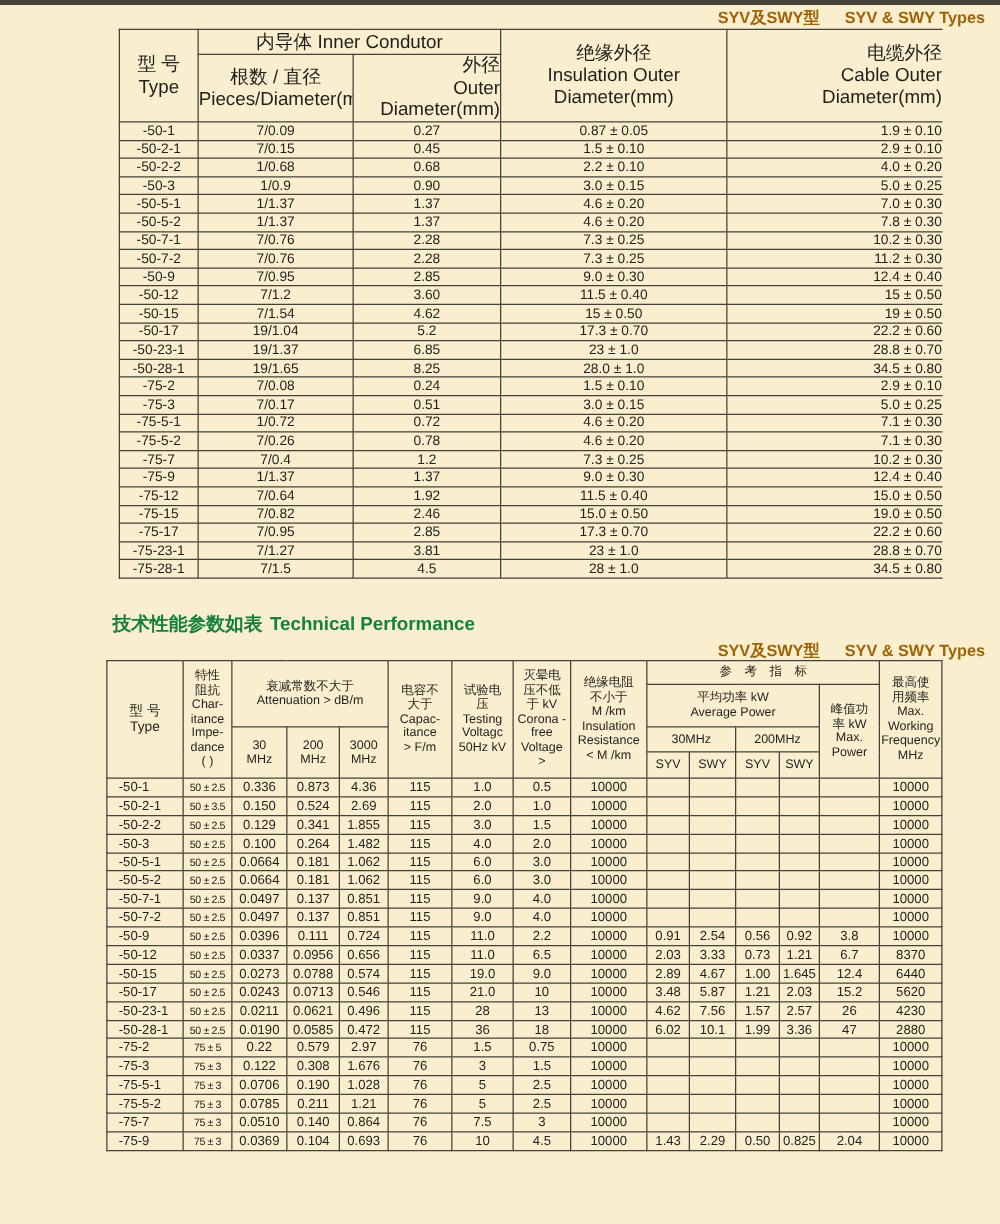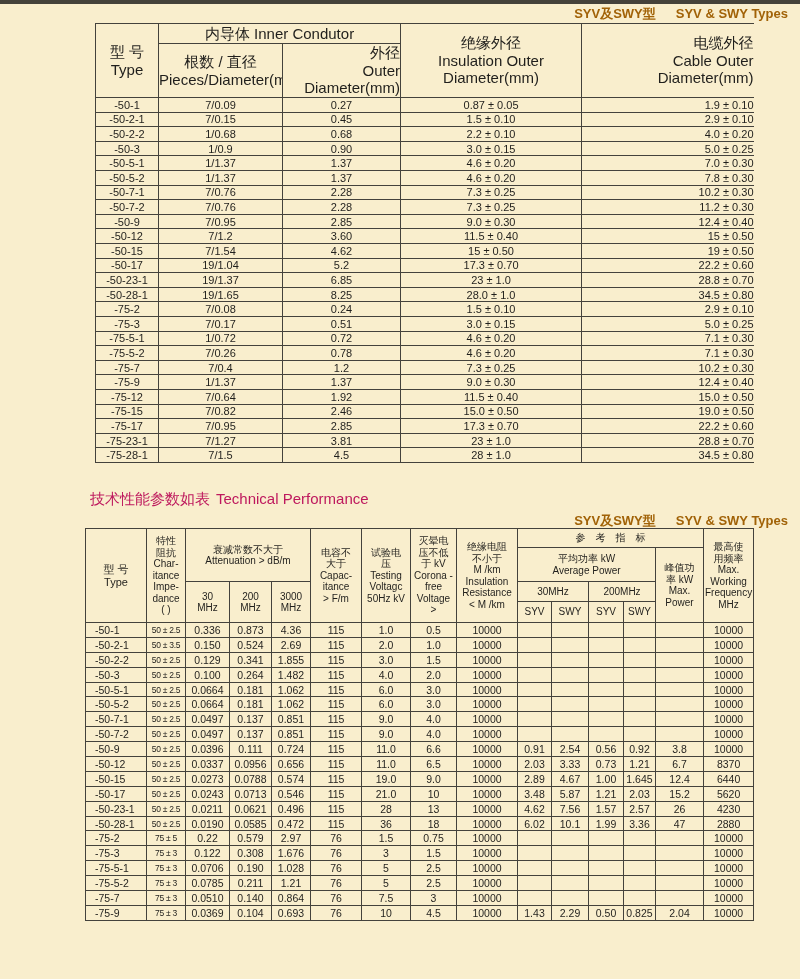--- a/index.html
+++ b/index.html
@@ -15,21 +15,21 @@
   .caption{
     position:absolute;right:12px;text-align:right;
     font-weight:bold;font-size:13px;color:#a16207;white-space:nowrap;
   }
   .caption .en{margin-left:20px;}
   #t1-caption{top:5px;}
   #t2-caption{top:512px;}
 
   #section-title{
     position:absolute;left:90px;top:490px;
-    font-weight:normal;font-size:15px;color:#be185d;white-space:nowrap;
+    font-weight:bold;font-size:15px;color:#15803d;white-space:nowrap;
   }
   #section-title .en{margin-left:6px;}
 
   table{
     border-collapse:collapse;table-layout:fixed;
     position:absolute;
   }
   th,td{
     border:1.5px solid #44423c;
     text-align:center;vertical-align:middle;
@@ -506,21 +506,21 @@
         <td>10000</td>
       </tr>
       <tr>
         <td>-50-9</td>
         <td>50 ± 2.5</td>
         <td>0.0396</td>
         <td>0.111</td>
         <td>0.724</td>
         <td>115</td>
         <td>11.0</td>
-        <td>6.6</td>
+        <td>2.2</td>
         <td>10000</td>
         <td>0.91</td>
         <td>2.54</td>
         <td>0.56</td>
         <td>0.92</td>
         <td>3.8</td>
         <td>10000</td>
       </tr>
       <tr>
         <td>-50-12</td>

